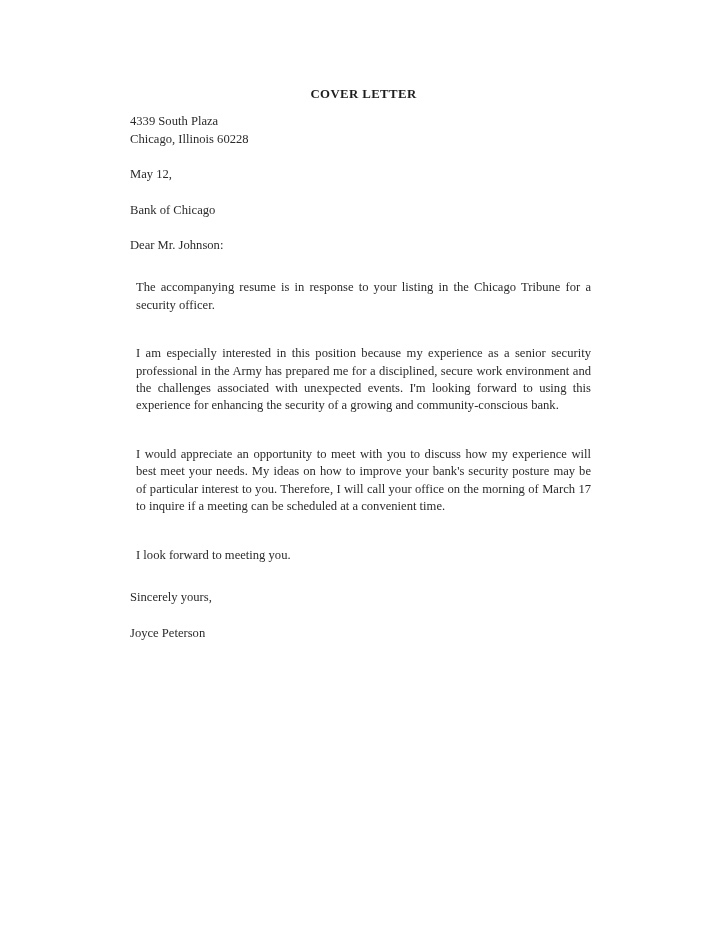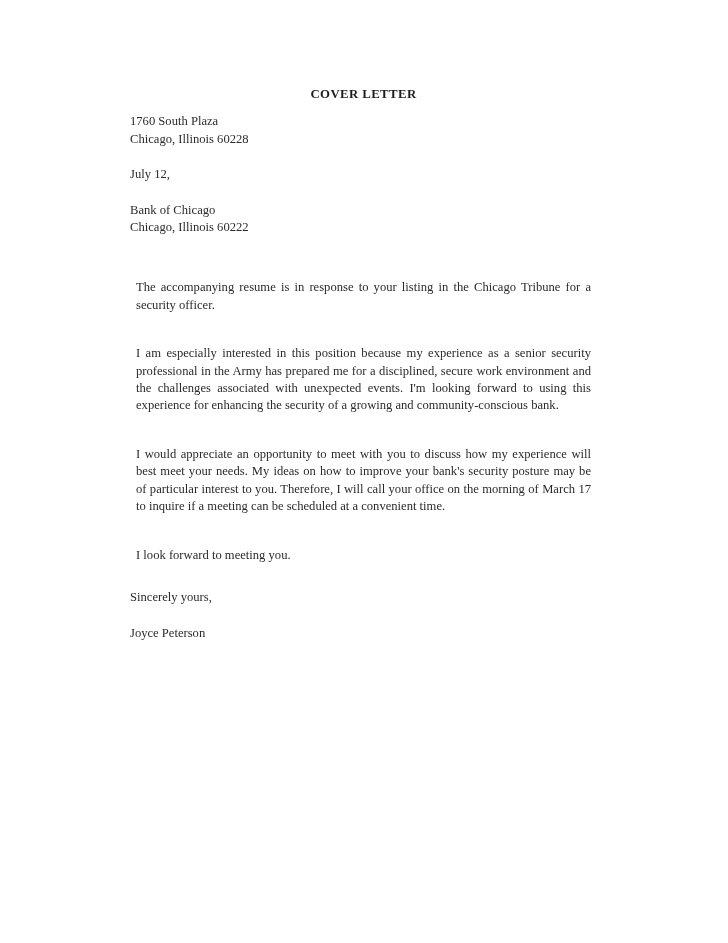--- a/index.html
+++ b/index.html
@@ -64,39 +64,41 @@
 </style>
 </head>
 <body>
 
 <div class="page">
   <div class="letter">
 
     <div class="doc-title">COVER LETTER</div>
 
     <div class="block">
-      <span class="line">1760 South Plaza</span>
+      <span class="line">4339 South Plaza</span>
       <span class="line">Chicago, Illinois 60228</span>
     </div>
 
     <div class="gap-md"></div>
 
     <div class="block">
-      <span class="line">July 12,</span>
+      <span class="line">May 12,</span>
     </div>
 
     <div class="gap-md"></div>
 
     <div class="block">
       <span class="line">Bank of Chicago</span>
-      <span class="line">Chicago, Illinois 60222</span>
     </div>
 
     <div class="gap-md"></div>
 
+    <div class="block">
+      <span class="line">Dear Mr. Johnson:</span>
+    </div>
 
     <div class="gap-lg"></div>
 
     <p class="body">The accompanying resume is in response to your listing in the Chicago Tribune for a security officer.</p>
 
     <div class="gap-lg"></div>
 
     <p class="body">I am especially interested in this position because my experience as a senior security professional in the Army has prepared me for a disciplined, secure work environment and the challenges associated with unexpected events. I'm looking forward to using this experience for enhancing the security of a growing and community-conscious bank.</p>
 
     <div class="gap-lg"></div>

